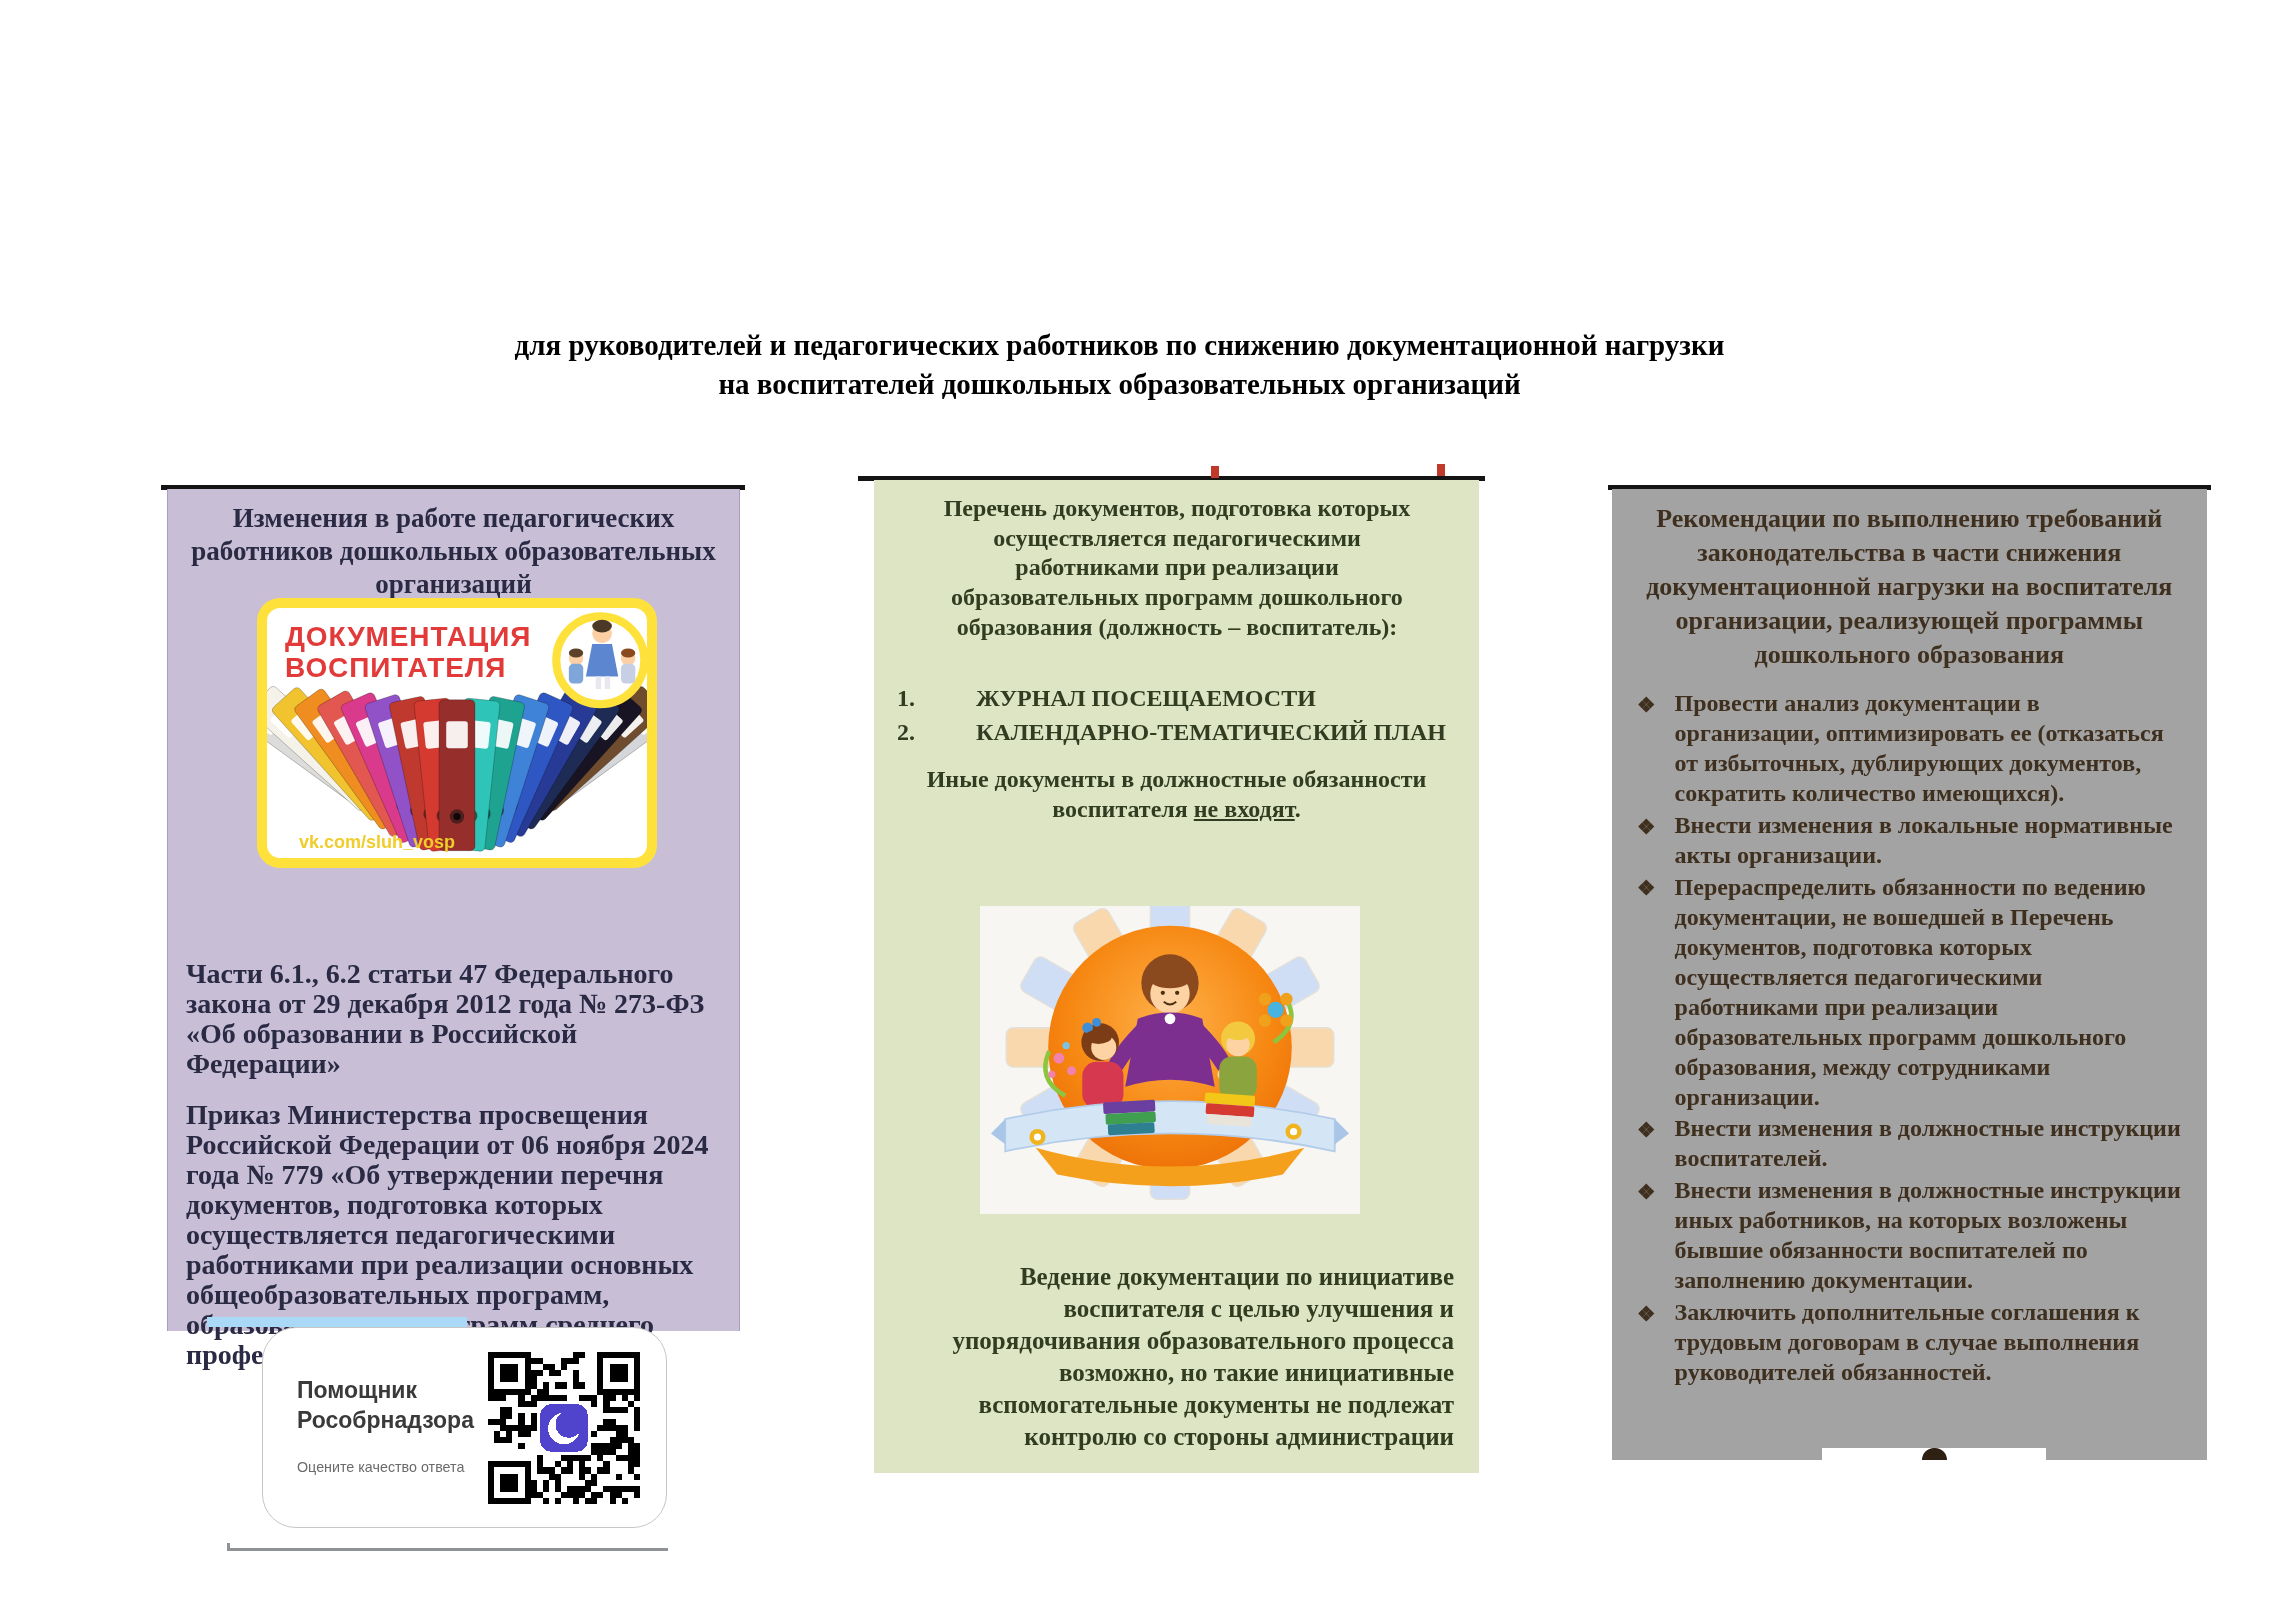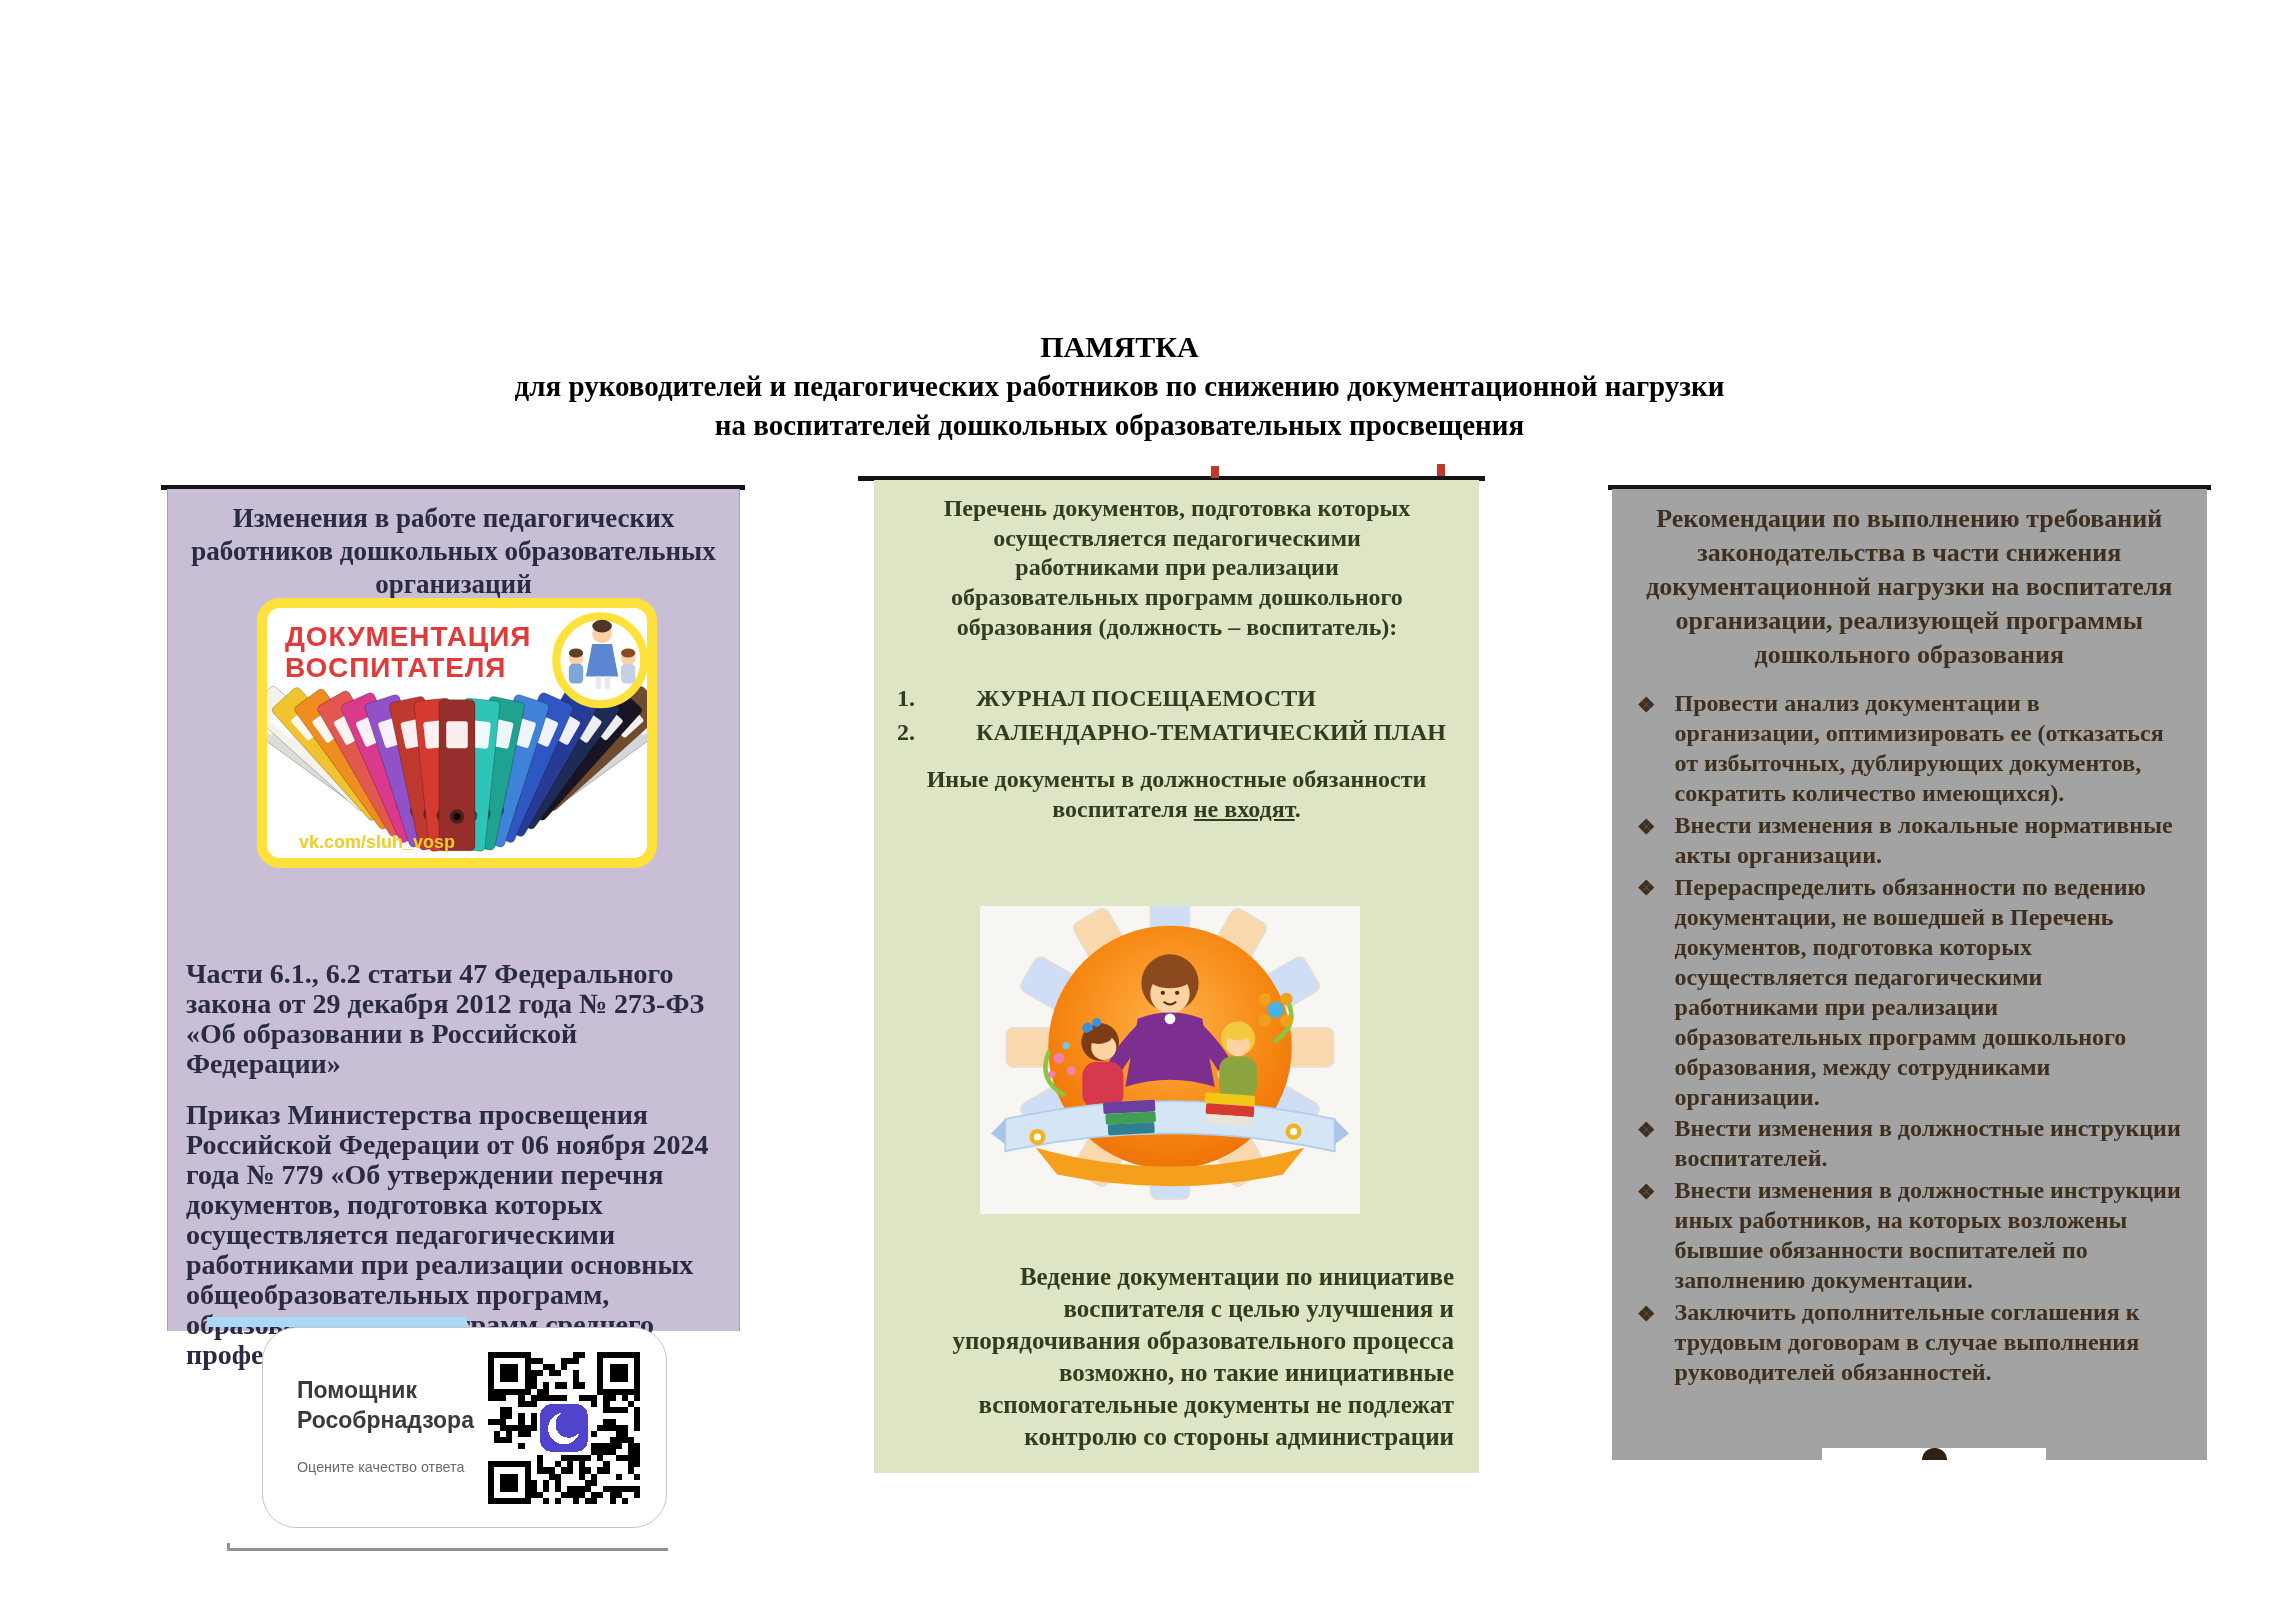--- a/index.html
+++ b/index.html
@@ -70,23 +70,22 @@
   .rec-list .btext{flex:1;padding-left:3.6px;}
   .bottom-notch{position:absolute;left:210px;bottom:0;width:224px;height:12.5px;background:#ffffff;}
   .notch-dot{width:25px;height:12.5px;border-radius:12.5px 12.5px 0 0;background:#2e2013;margin:0 auto;}
 </style>
 </head>
 <body>
 
 <div class="page">
 
   <header class="doc-title">
-    <div class="t1">ПАМЯТКА</div>
     <div class="t2">для руководителей и педагогических работников по снижению документационной нагрузки</div>
-    <div class="t2">на воспитателей дошкольных образовательных просвещения</div>
+    <div class="t2">на воспитателей дошкольных образовательных организаций</div>
   </header>
 
   <div class="topline tl-left"></div>
   <div class="topline tl-mid"></div>
   <div class="topline tl-right"></div>
   <div class="speck sp1"></div>
   <div class="speck sp2"></div>
 
   <section class="panel panel-left">
     <h2>Изменения в работе педагогических работников дошкольных образовательных организаций</h2>

